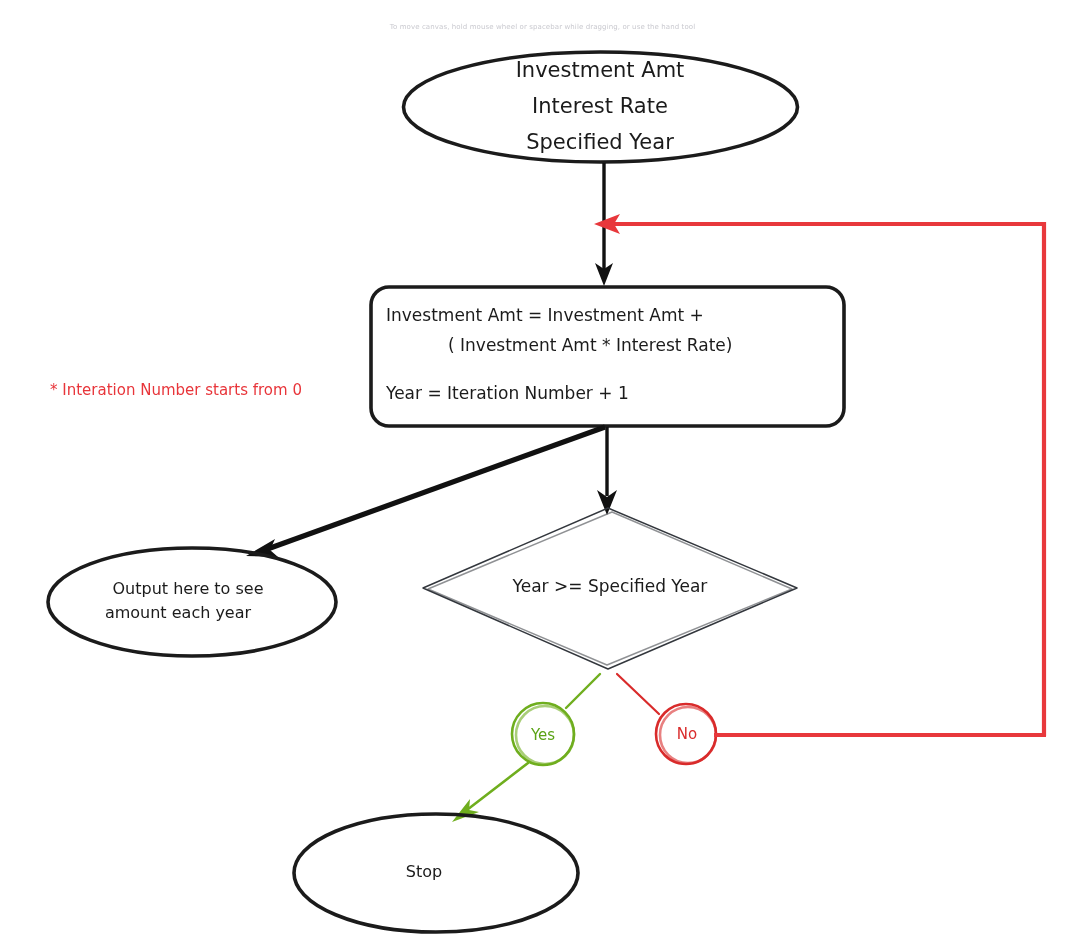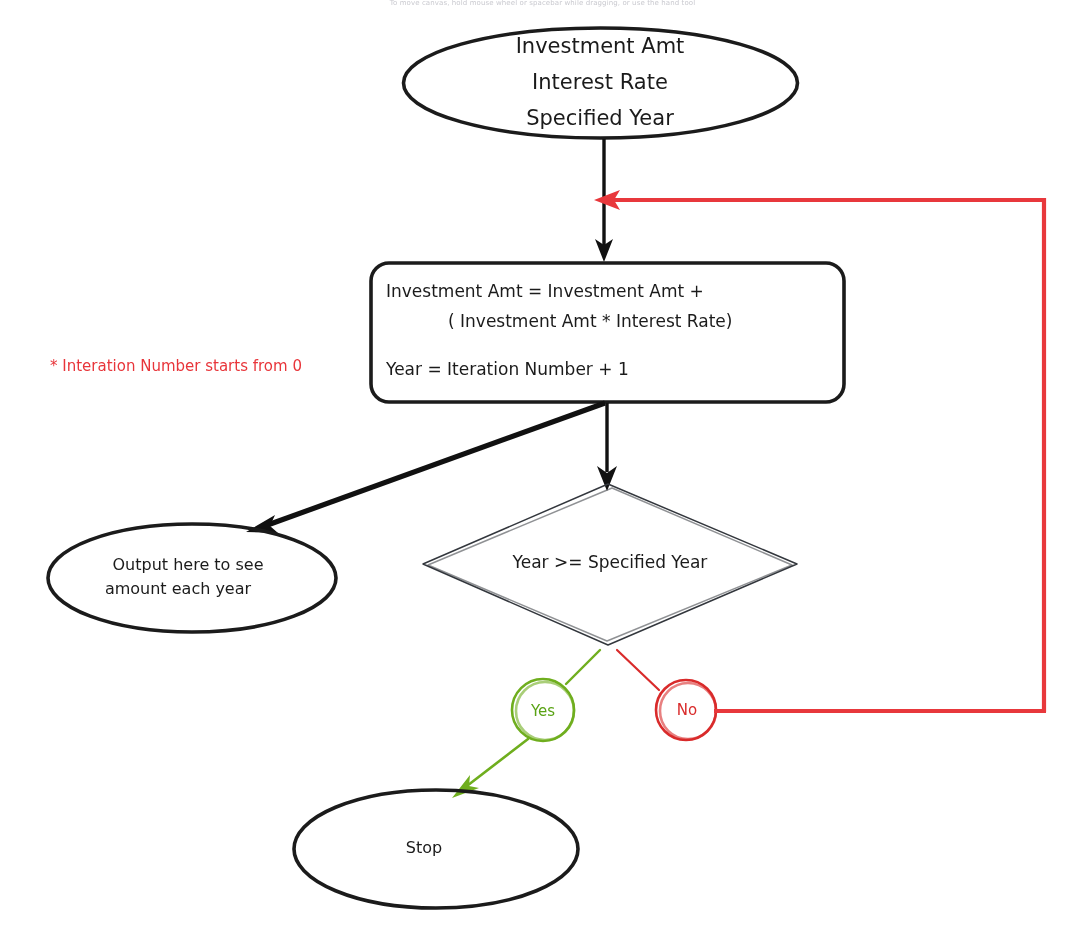--- a/index.html
+++ b/index.html
@@ -12,20 +12,21 @@
     height: 943px;
     position: relative;
     overflow: hidden;
     font-family: "DejaVu Sans", sans-serif;
   }
   #canvas-root {
     position: absolute;
     inset: 0;
     width: 1085px;
     height: 839px;
+    margin-top: 24px;
   }
   #flow-svg {
     position: absolute;
     top: 0;
     left: 0;
     width: 1085px;
     height: 943px;
   }
   .hint-bar {
     position: absolute;

